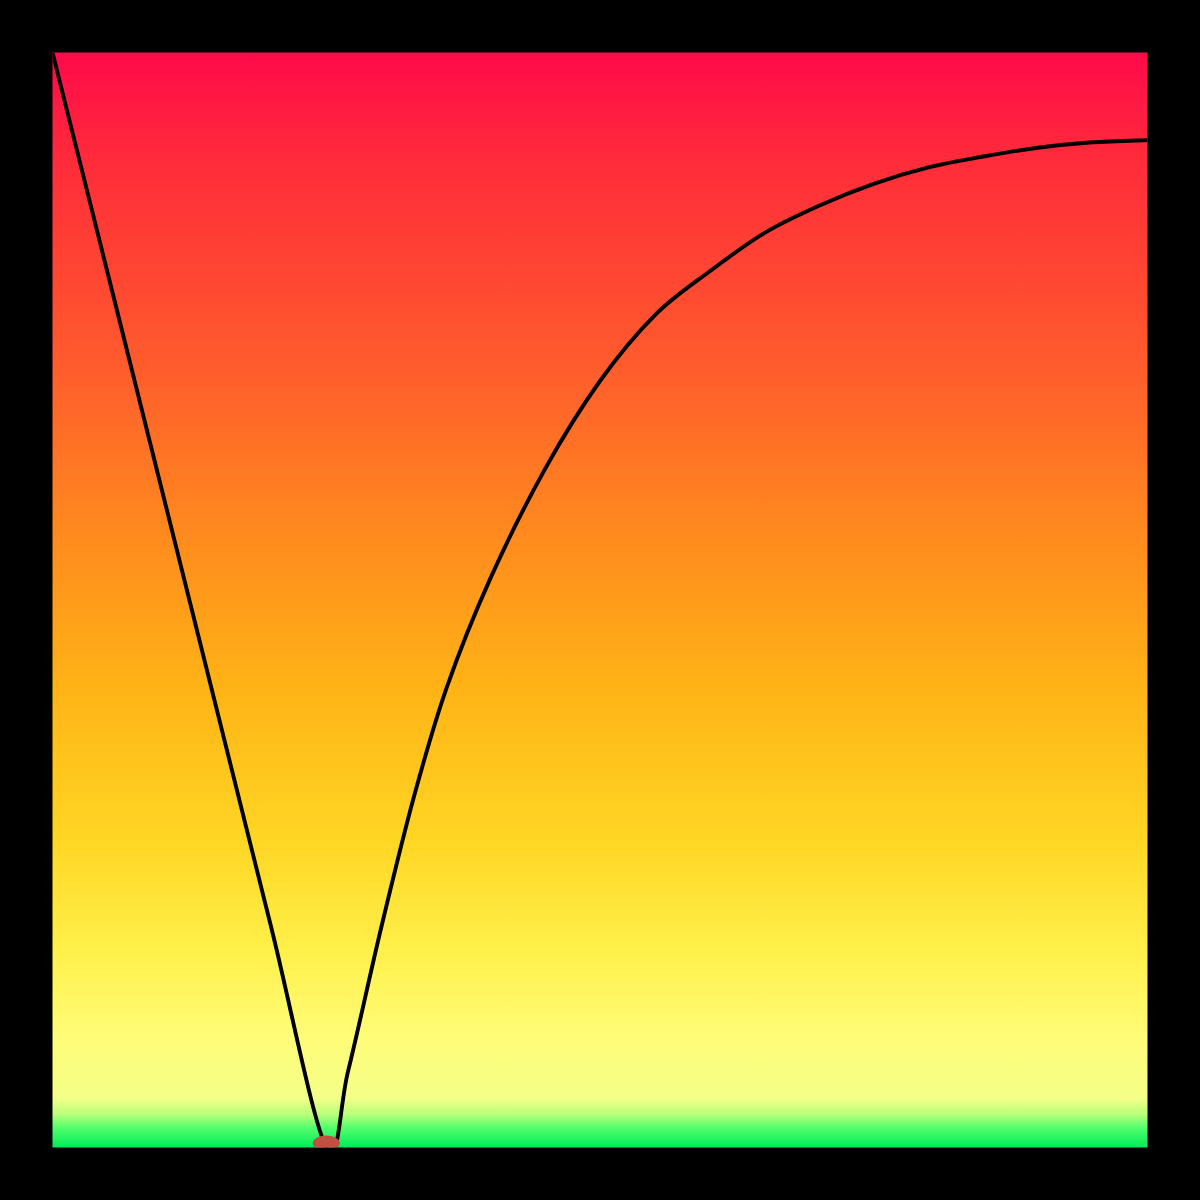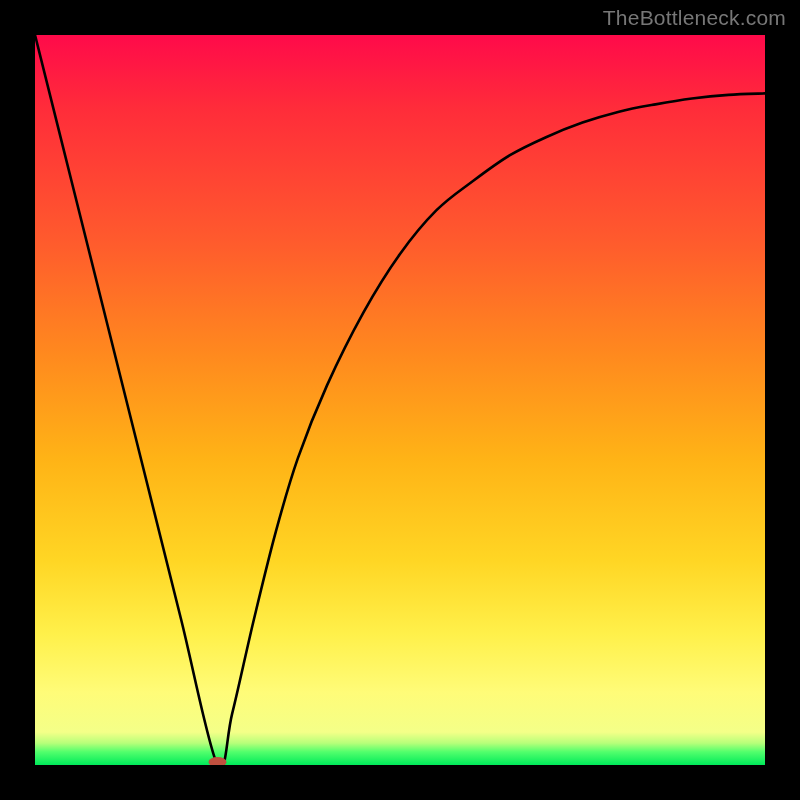--- a/index.html
+++ b/index.html
@@ -57,21 +57,20 @@
     left: 0;
     width: 730px;
     height: 730px;
   }
 </style>
 </head>
 <body>
 
 <div class="frame">
 
-  <div class="watermark">TheBottleneck.com</div>
 
   <div class="plot-area">
     <svg class="curve" viewBox="0 0 730 730" preserveAspectRatio="none">
       <path id="curve-path" fill="none" stroke="#000000" stroke-width="2.6" stroke-linecap="round" stroke-linejoin="round" d="M 0 0 C 6.083333333333333 24.333333333333332, 24.333333333333336 97.33333333333334, 36.5 146 C 48.666666666666664 194.66666666666666, 60.833333333333336 243.33333333333334, 73 292 C 85.16666666666667 340.6666666666667, 97.33333333333333 389.3333333333333, 109.5 438 C 121.66666666666667 486.6666666666667, 133.83333333333334 535.3333333333334, 146 584 C 158.16666666666666 632.6666666666666, 173.98333333333332 714.1833333333334, 182.5 730 C 191.01666666666668 745.8166666666666, 191.01666666666668 703.2333333333333, 197.10000000000002 678.9 C 203.18333333333337 654.5666666666666, 211.7 614.4166666666666, 219 584 C 226.3 553.5833333333334, 233.6 523.1666666666666, 240.9 496.4 C 248.20000000000002 469.6333333333333, 254.28333333333336 447.73333333333335, 262.8 423.40000000000003 C 271.31666666666666 399.0666666666667, 281.05 374.73333333333335, 292 350.4 C 302.95 326.0666666666666, 316.3333333333333 299.29999999999995, 328.5 277.4 C 340.6666666666667 255.5, 352.8333333333333 236.0333333333334, 365 219.00000000000006 C 377.1666666666667 201.96666666666673, 389.33333333333337 187.36666666666673, 401.50000000000006 175.20000000000005 C 413.66666666666674 163.03333333333336, 425.83333333333337 155.125, 438 146 C 450.16666666666663 136.875, 462.33333333333337 127.75000000000004, 474.5 120.45000000000005 C 486.66666666666663 113.15000000000005, 498.83333333333326 107.67500000000005, 510.99999999999994 102.20000000000005 C 523.1666666666666 96.72500000000004, 535.3333333333334 91.85833333333336, 547.5 87.60000000000002 C 559.6666666666666 83.34166666666668, 571.8333333333334 79.69166666666665, 584 76.64999999999998 C 596.1666666666666 73.6083333333333, 608.3333333333334 71.54, 620.5 69.35000000000002 C 632.6666666666666 67.16000000000004, 644.8333333333334 65.09166666666677, 657 63.510000000000105 C 669.1666666666666 61.928333333333434, 681.3333333333334 60.7116666666667, 693.5 59.860000000000014 C 705.6666666666666 59.008333333333326, 723.9166666666666 58.64333333333332, 730 58.39999999999998"></path>
       <ellipse id="vertex-marker" rx="9" ry="5" cx="182.5" cy="727" fill="#c0503f"></ellipse>
     </svg>
   </div>
 
 </div>
 

